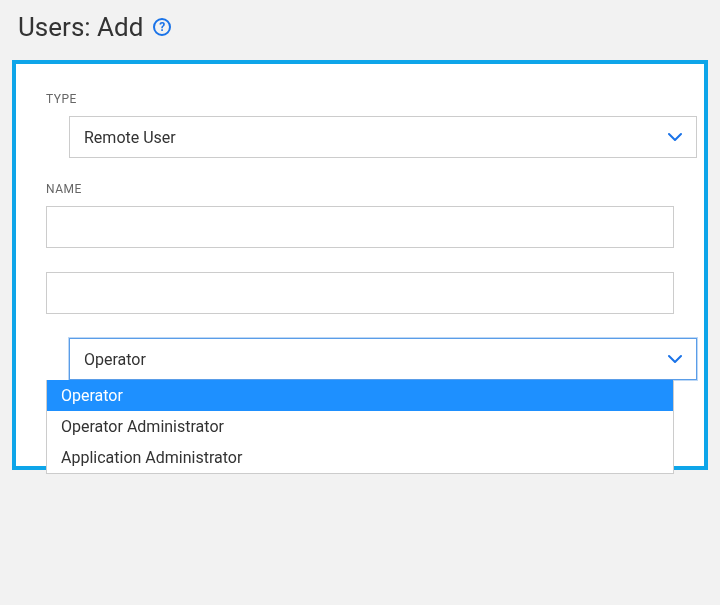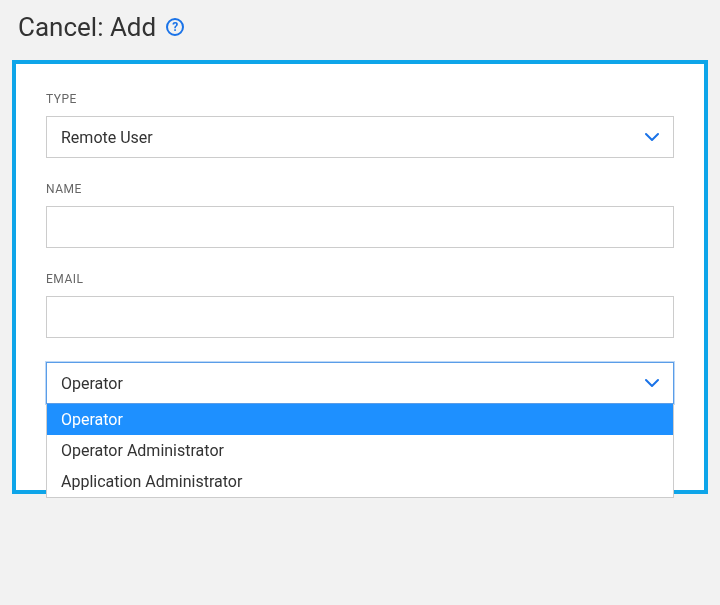--- a/index.html
+++ b/index.html
@@ -76,20 +76,21 @@
       height: 42px;
       border: 1px solid #ccc;
       padding: 0 40px 0 14px;
       font-size: 16px;
       color: #333;
       background: #fff;
       display: flex;
       align-items: center;
       cursor: pointer;
       position: relative;
+      margin-left: 23px;
     }
     .select-display.focused {
       border: 1px solid #5a9de8;
       box-shadow: 0 0 0 1px rgba(90,157,232,0.4);
     }
     .chevron {
       position: absolute;
       right: 14px;
       top: 50%;
       transform: translateY(-50%);
@@ -146,21 +147,21 @@
     .btn-cancel {
       background: transparent;
       color: #1a73e8;
     }
   </style>
 </head>
 <body>
 
 <div class="page">
   <div class="page-header">
-    <h1 class="page-title">Cancel: Add</h1>
+    <h1 class="page-title">Users: Add</h1>
     <span class="help-icon">?</span>
   </div>
 
   <div class="form-card">
 
     <div class="form-group">
       <label class="form-label">TYPE</label>
       <div class="select-wrapper">
         <div class="select-display">
           <span>Remote User</span>
@@ -172,21 +173,20 @@
         </div>
       </div>
     </div>
 
     <div class="form-group">
       <label class="form-label">NAME</label>
       <input type="text" class="text-input" value="" style="">
     </div>
 
     <div class="form-group">
-      <label class="form-label">EMAIL</label>
       <input type="text" class="text-input" value="" style="">
     </div>
 
     <div class="form-group role-group">
       <div class="select-wrapper">
         <div class="select-display focused">
           <span>Operator</span>
           <span class="chevron">
             <svg viewBox="0 0 14 10">
                 <path d="M1 2 L7 8 L13 2" stroke="#1a73e8" stroke-width="2" fill="none" stroke-linecap="round" stroke-linejoin="round"></path>

